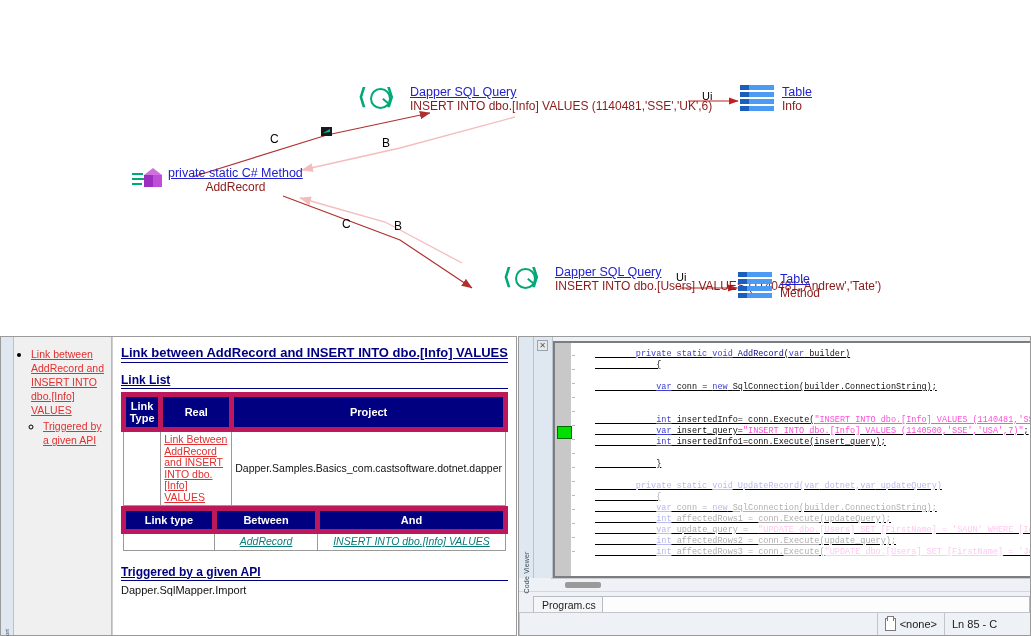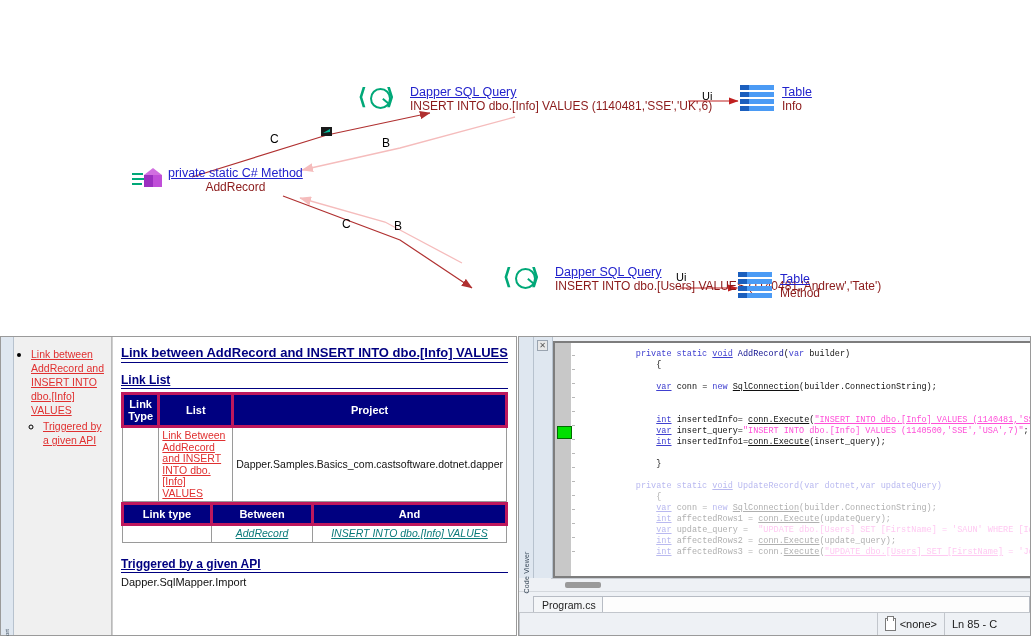--- a/index.html
+++ b/index.html
@@ -106,21 +106,21 @@
     border-bottom:1.5px solid #000080;padding-bottom:1px;margin:10px 0 3px 0;
     text-decoration:underline;
   }
   .rep-h2.red-rule{border-bottom:1.5px solid #d02020;}
   table.rep{
     border-collapse:collapse;width:100%;background:#fff;
     border:1px solid #9a9a9a;font-size:10.5px;
   }
   table.rep th{
     background:#000080;color:#fff;font-weight:bold;font-size:11px;
-    border:3px solid #be185d;padding:3px 2px;text-align:center;line-height:12px;
+    border:5px solid #be185d;padding:3px 2px;text-align:center;line-height:12px;
   }
   table.rep td{
     border:1px solid #9a9a9a;padding:2px 3px;vertical-align:middle;
     color:#111;font-size:10.5px;line-height:11.5px;
   }
   td.lnk a{color:#e03030;text-decoration:underline;font-size:10.5px;line-height:11.5px;}
   td.teal a{color:#0a7a7a;text-decoration:underline;font-style:italic;font-size:10.5px;}
   .api-text{font-size:11px;color:#111;margin-top:3px;}
 
   
@@ -158,21 +158,21 @@
     position:absolute;left:2px;top:83px;width:13px;height:11px;
     background:#00e000;border:1px solid #006a00;
   }
   #cv-ticks{
     width:9px;background:#fff;flex:0 0 9px;position:relative;
   }
   #cv-ticks i{position:absolute;left:0;width:3px;height:1px;background:#b8b8b8;}
   #cv-code{
     flex:1;overflow:hidden;padding:6px 0 0 14px;
     font-family:"Liberation Mono","DejaVu Sans Mono",monospace;
-    font-size:8.5px;line-height:11px;white-space:pre;
+    font-size:8.5px;line-height:11px;white-space:pre;text-decoration:underline;
   }
   .kw{color:#4040d0;}
   .kwu{color:#4040d0;text-decoration:underline;}
   .typ{color:#0f0f8f;}
   .mem{color:#101010;text-decoration:underline;}
   .str{color:#ff4fd8;}
   .stru{color:#ff4fd8;text-decoration:underline;}
   .pln{color:#101010;}
   .pale{color:#b9b9f0;}
   .pale2{color:#b0b0b0;}
@@ -345,21 +345,21 @@
     </div>
 
     <div id="rep-body">
       <div class="rep-h1">Link between AddRecord and INSERT INTO dbo.[Info] VALUES</div>
 
       <div class="rep-h2">Link List</div>
       <table class="rep">
         <tbody>
             <tr>
           <th style="width:36px;">Link Type</th>
-          <th style="width:88px;">List</th>
+          <th style="width:88px;">Real</th>
           <th>Project</th>
         </tr>
         <tr>
           <td></td>
           <td class="lnk">
             <a href="#">Link Between AddRecord and INSERT INTO dbo.[Info] VALUES</a>
           </td>
           <td>Dapper.Samples.Basics_com.castsoftware.dotnet.dapper</td>
         </tr>
       </tbody>

